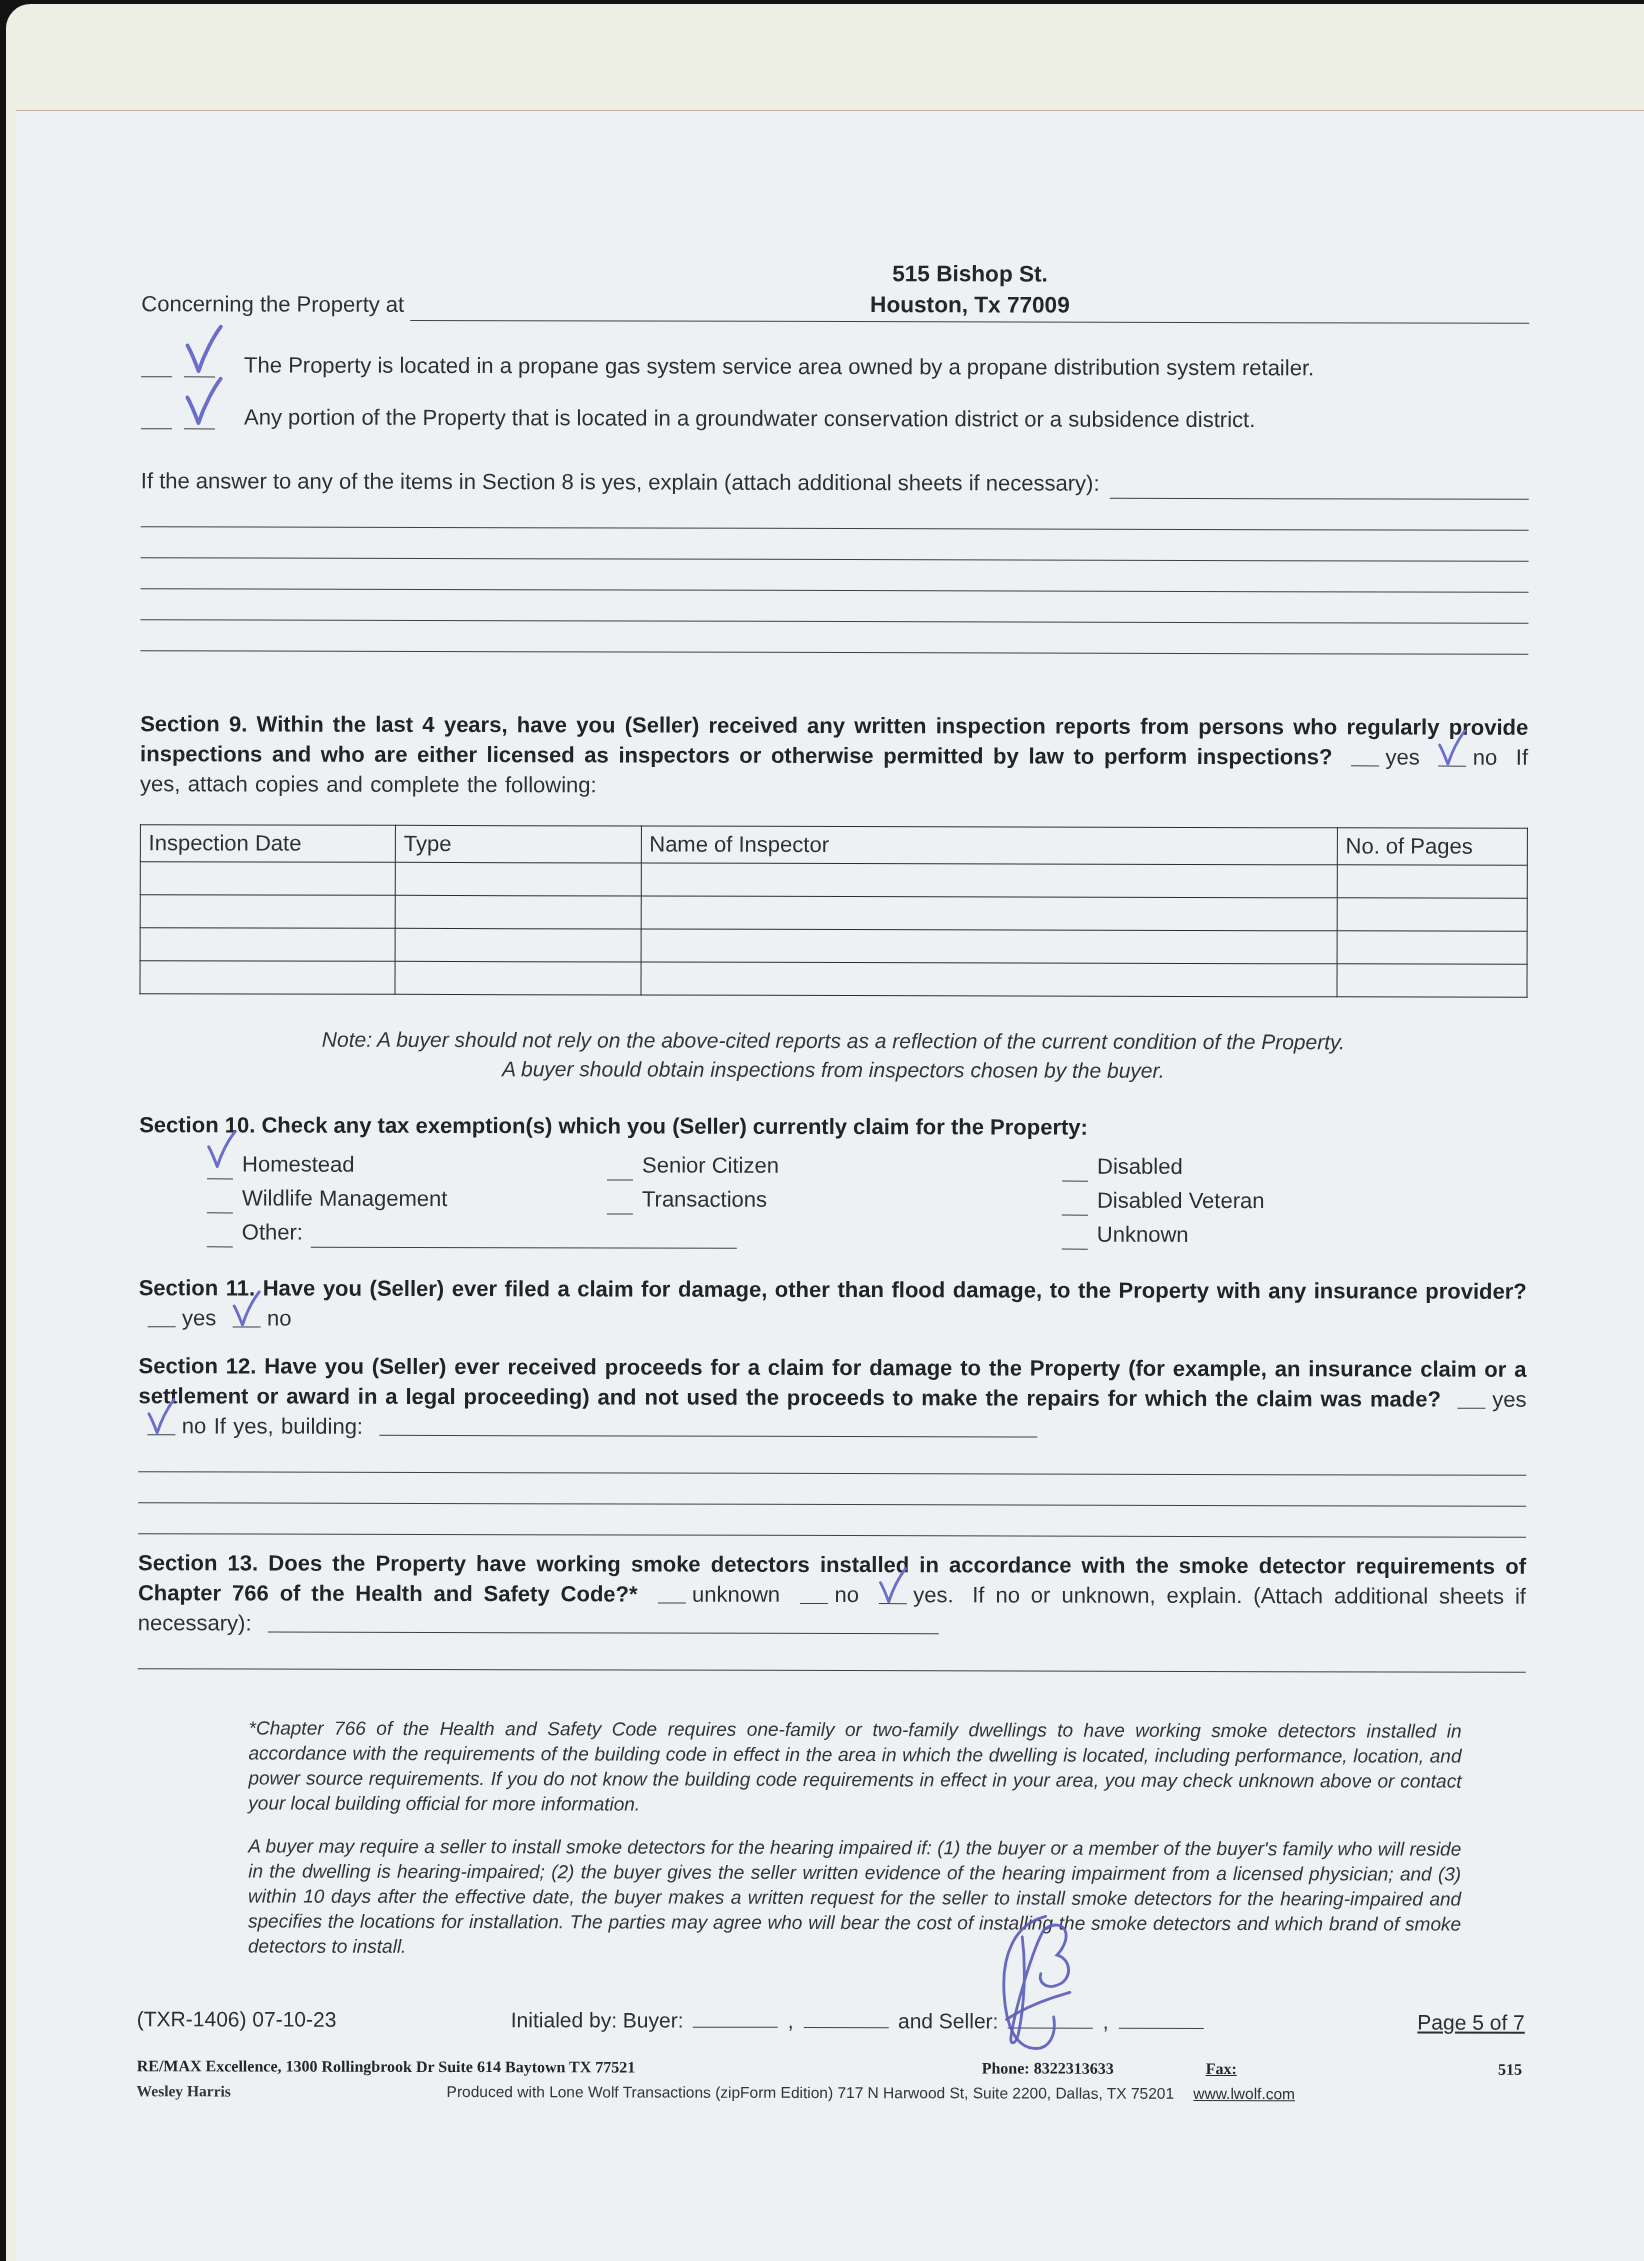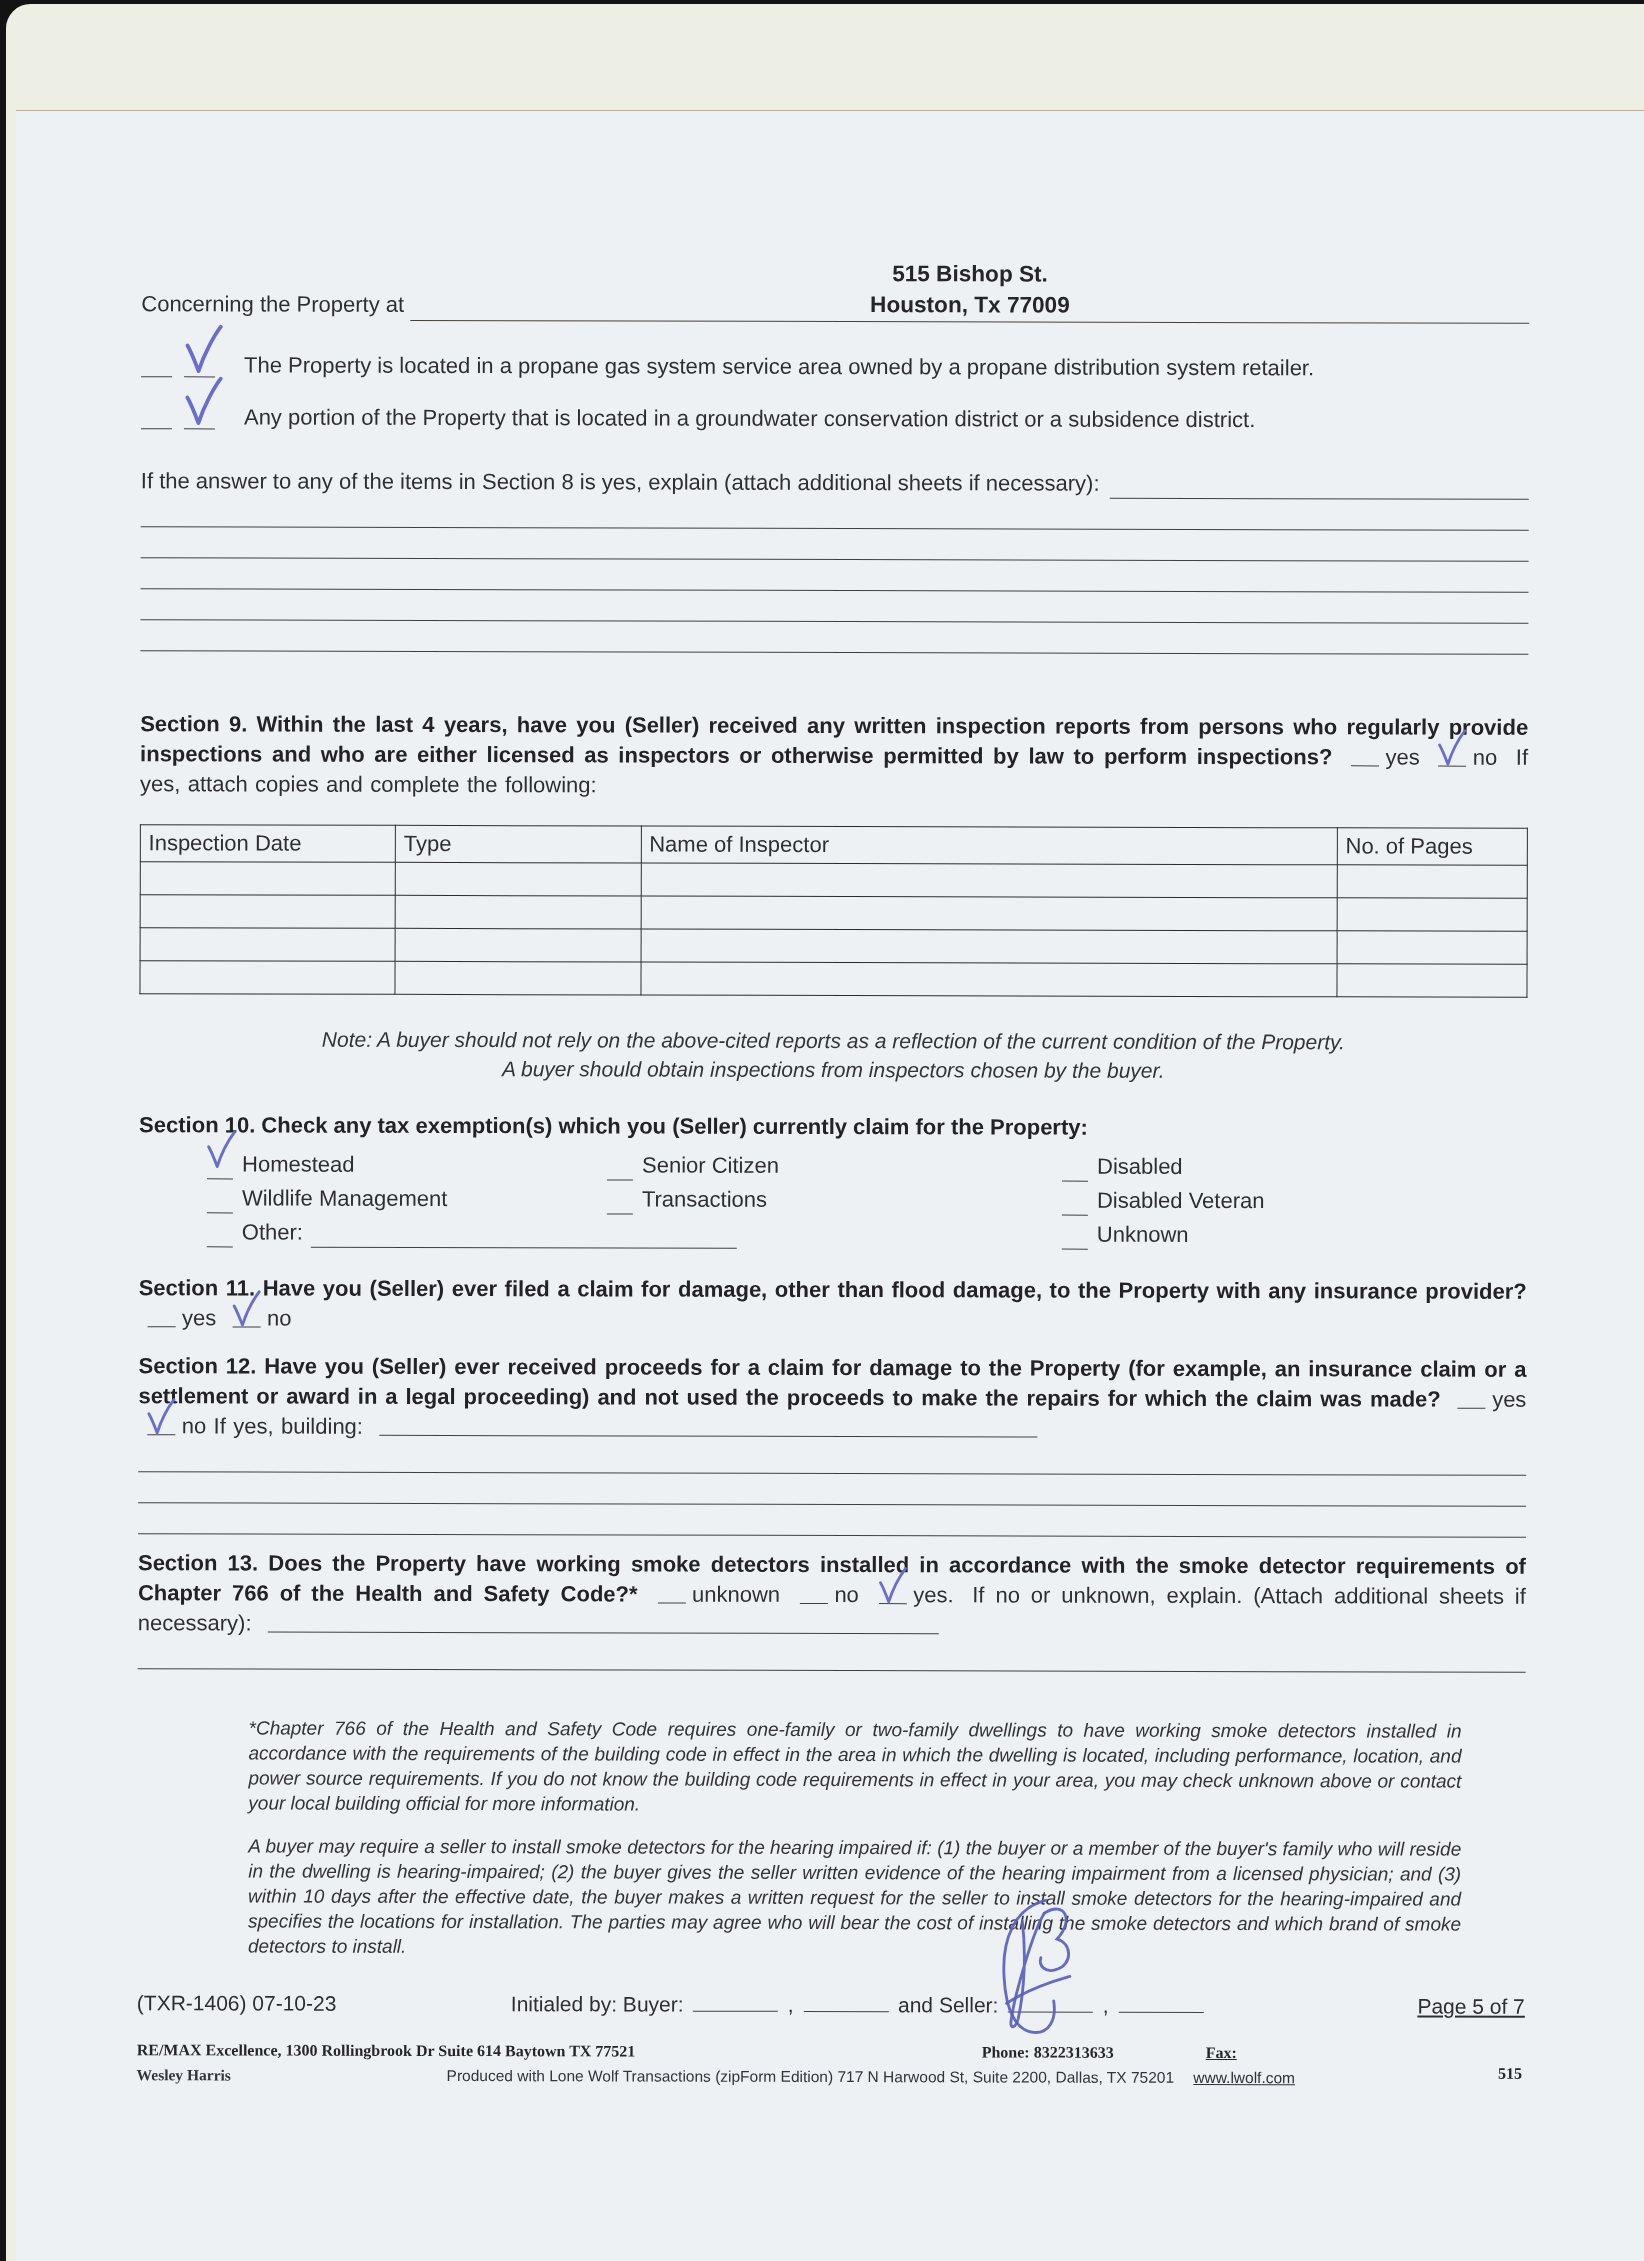--- a/index.html
+++ b/index.html
@@ -66,36 +66,36 @@
   .s10-cell .bl{width:26px;height:17px;margin-right:9px;flex:none;}
   .cell-other{grid-column:1 / 3;}
   .ofill{flex:none;width:426px;border-bottom:1.9px solid #3f3f46;height:17px;margin-left:7.7px;}
 
   
   .fn{font-style:italic;font-size:19px;line-height:25px;width:1213px;margin-left:111px;
       text-align:justify;color:#333338;}
 
   
   .f-row{display:flex;align-items:baseline;margin-top:30px;font-size:21px;}
-  .f-code{width:374px;flex:none;}
+  .f-code{width:374px;flex:none;margin-top:16px;}
   .f-bl{display:inline-block;width:85px;height:3.9px;border-bottom:1.9px solid #3f3f46;
         margin:0 9px;vertical-align:-1.3px;}
   .f-bl.rel{position:relative;}
   .f-comma{margin:0 1.3px;}
   .f-page{margin-left:auto;text-decoration:underline;}
   .sig{position:absolute;left:-22px;top:-115px;width:97px;height:147px;pointer-events:none;}
   .sig svg{display:block;width:100%;height:100%;}
   .sig path{fill:none;stroke:#5b60bb;stroke-width:4.4;stroke-linecap:round;opacity:.92;}
 
   .broker-row{position:relative;margin-top:17px;height:22px;
               font-family:"Liberation Serif",serif;font-weight:700;font-size:16px;color:#26262a;}
   .b-office{position:absolute;left:0;top:0;}
   .b-phone{position:absolute;left:845px;top:0;}
   .b-fax{position:absolute;left:1069px;top:0;text-decoration:underline;}
-  .b-num{position:absolute;right:2.6px;top:0;margin-top:20px;}
+  .b-num{position:absolute;right:2.6px;top:0;}
 
   .prod-row{display:flex;margin-top:2.6px;font-size:15.5px;align-items:baseline;color:#33333a;}
   .p-agent{width:310px;flex:none;font-family:"Liberation Serif",serif;font-weight:700;}
   .p-link{margin-left:19.3px;text-decoration:underline;color:#2f2f36;}
 </style>
 </head>
 <body>
 
 <div class="scan">
   <div class="backing"></div>

